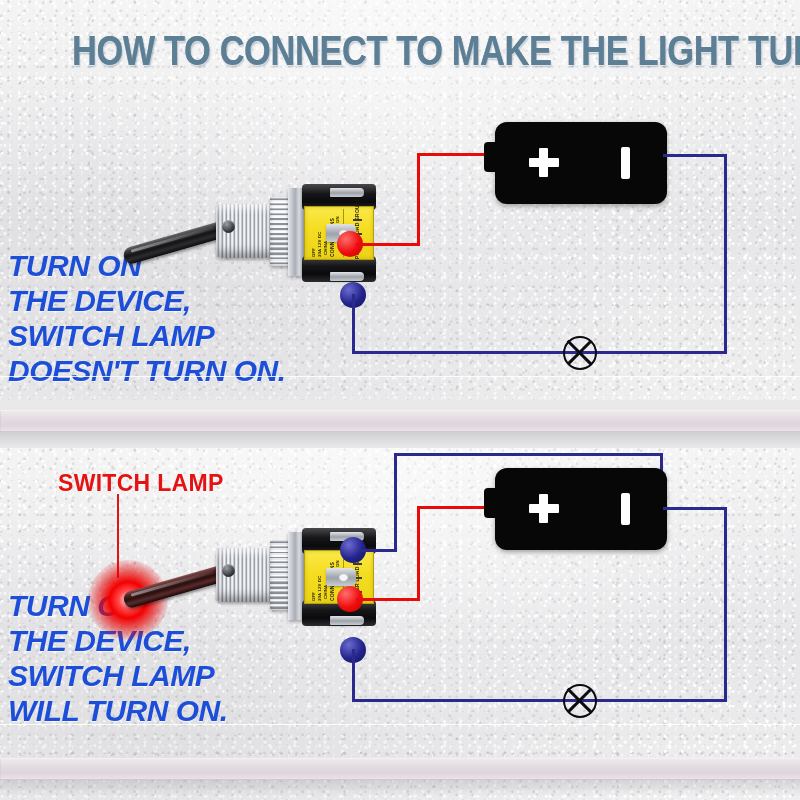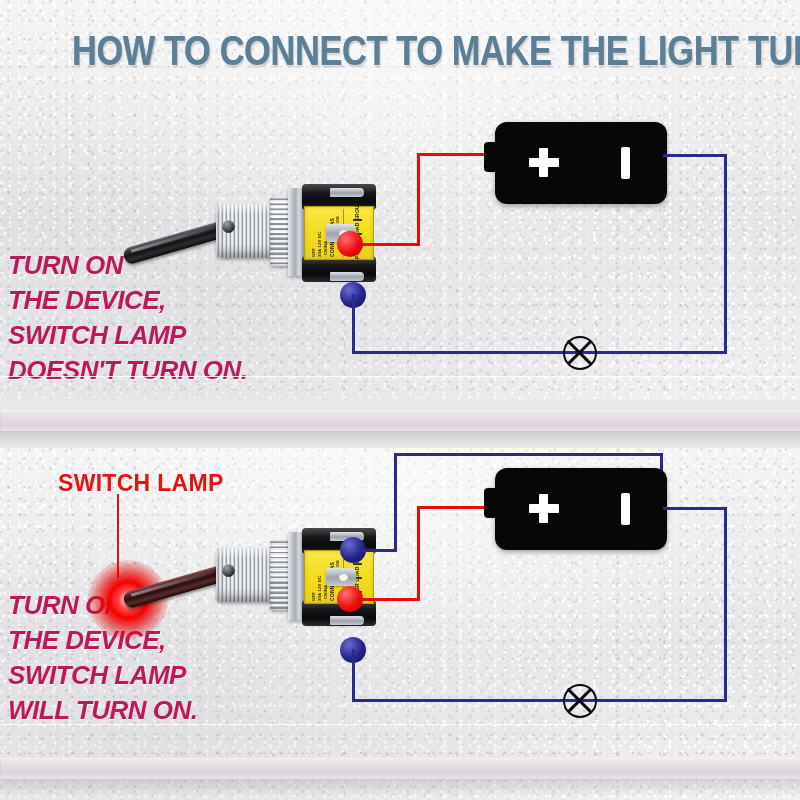--- a/index.html
+++ b/index.html
@@ -101,23 +101,23 @@
     -webkit-background-clip: text;
     background-clip: text;
   }
 
   
   .caption {
     position: absolute;
     font-family: "Liberation Sans", sans-serif;
     font-weight: 700;
     font-style: italic;
-    font-size: 26px;
+    font-size: 30px;
     line-height: 35px;
-    color: #be185d;
+    color: #1d4ed8;
     letter-spacing: -0.5px;
     white-space: pre-line;
     text-shadow: 0 1px 0 rgba(255,255,255,.6);
   }
 
   
   #switch-lamp-label {
     position: absolute;
     left: 58px; top: 470px;
     font-weight: 700;

